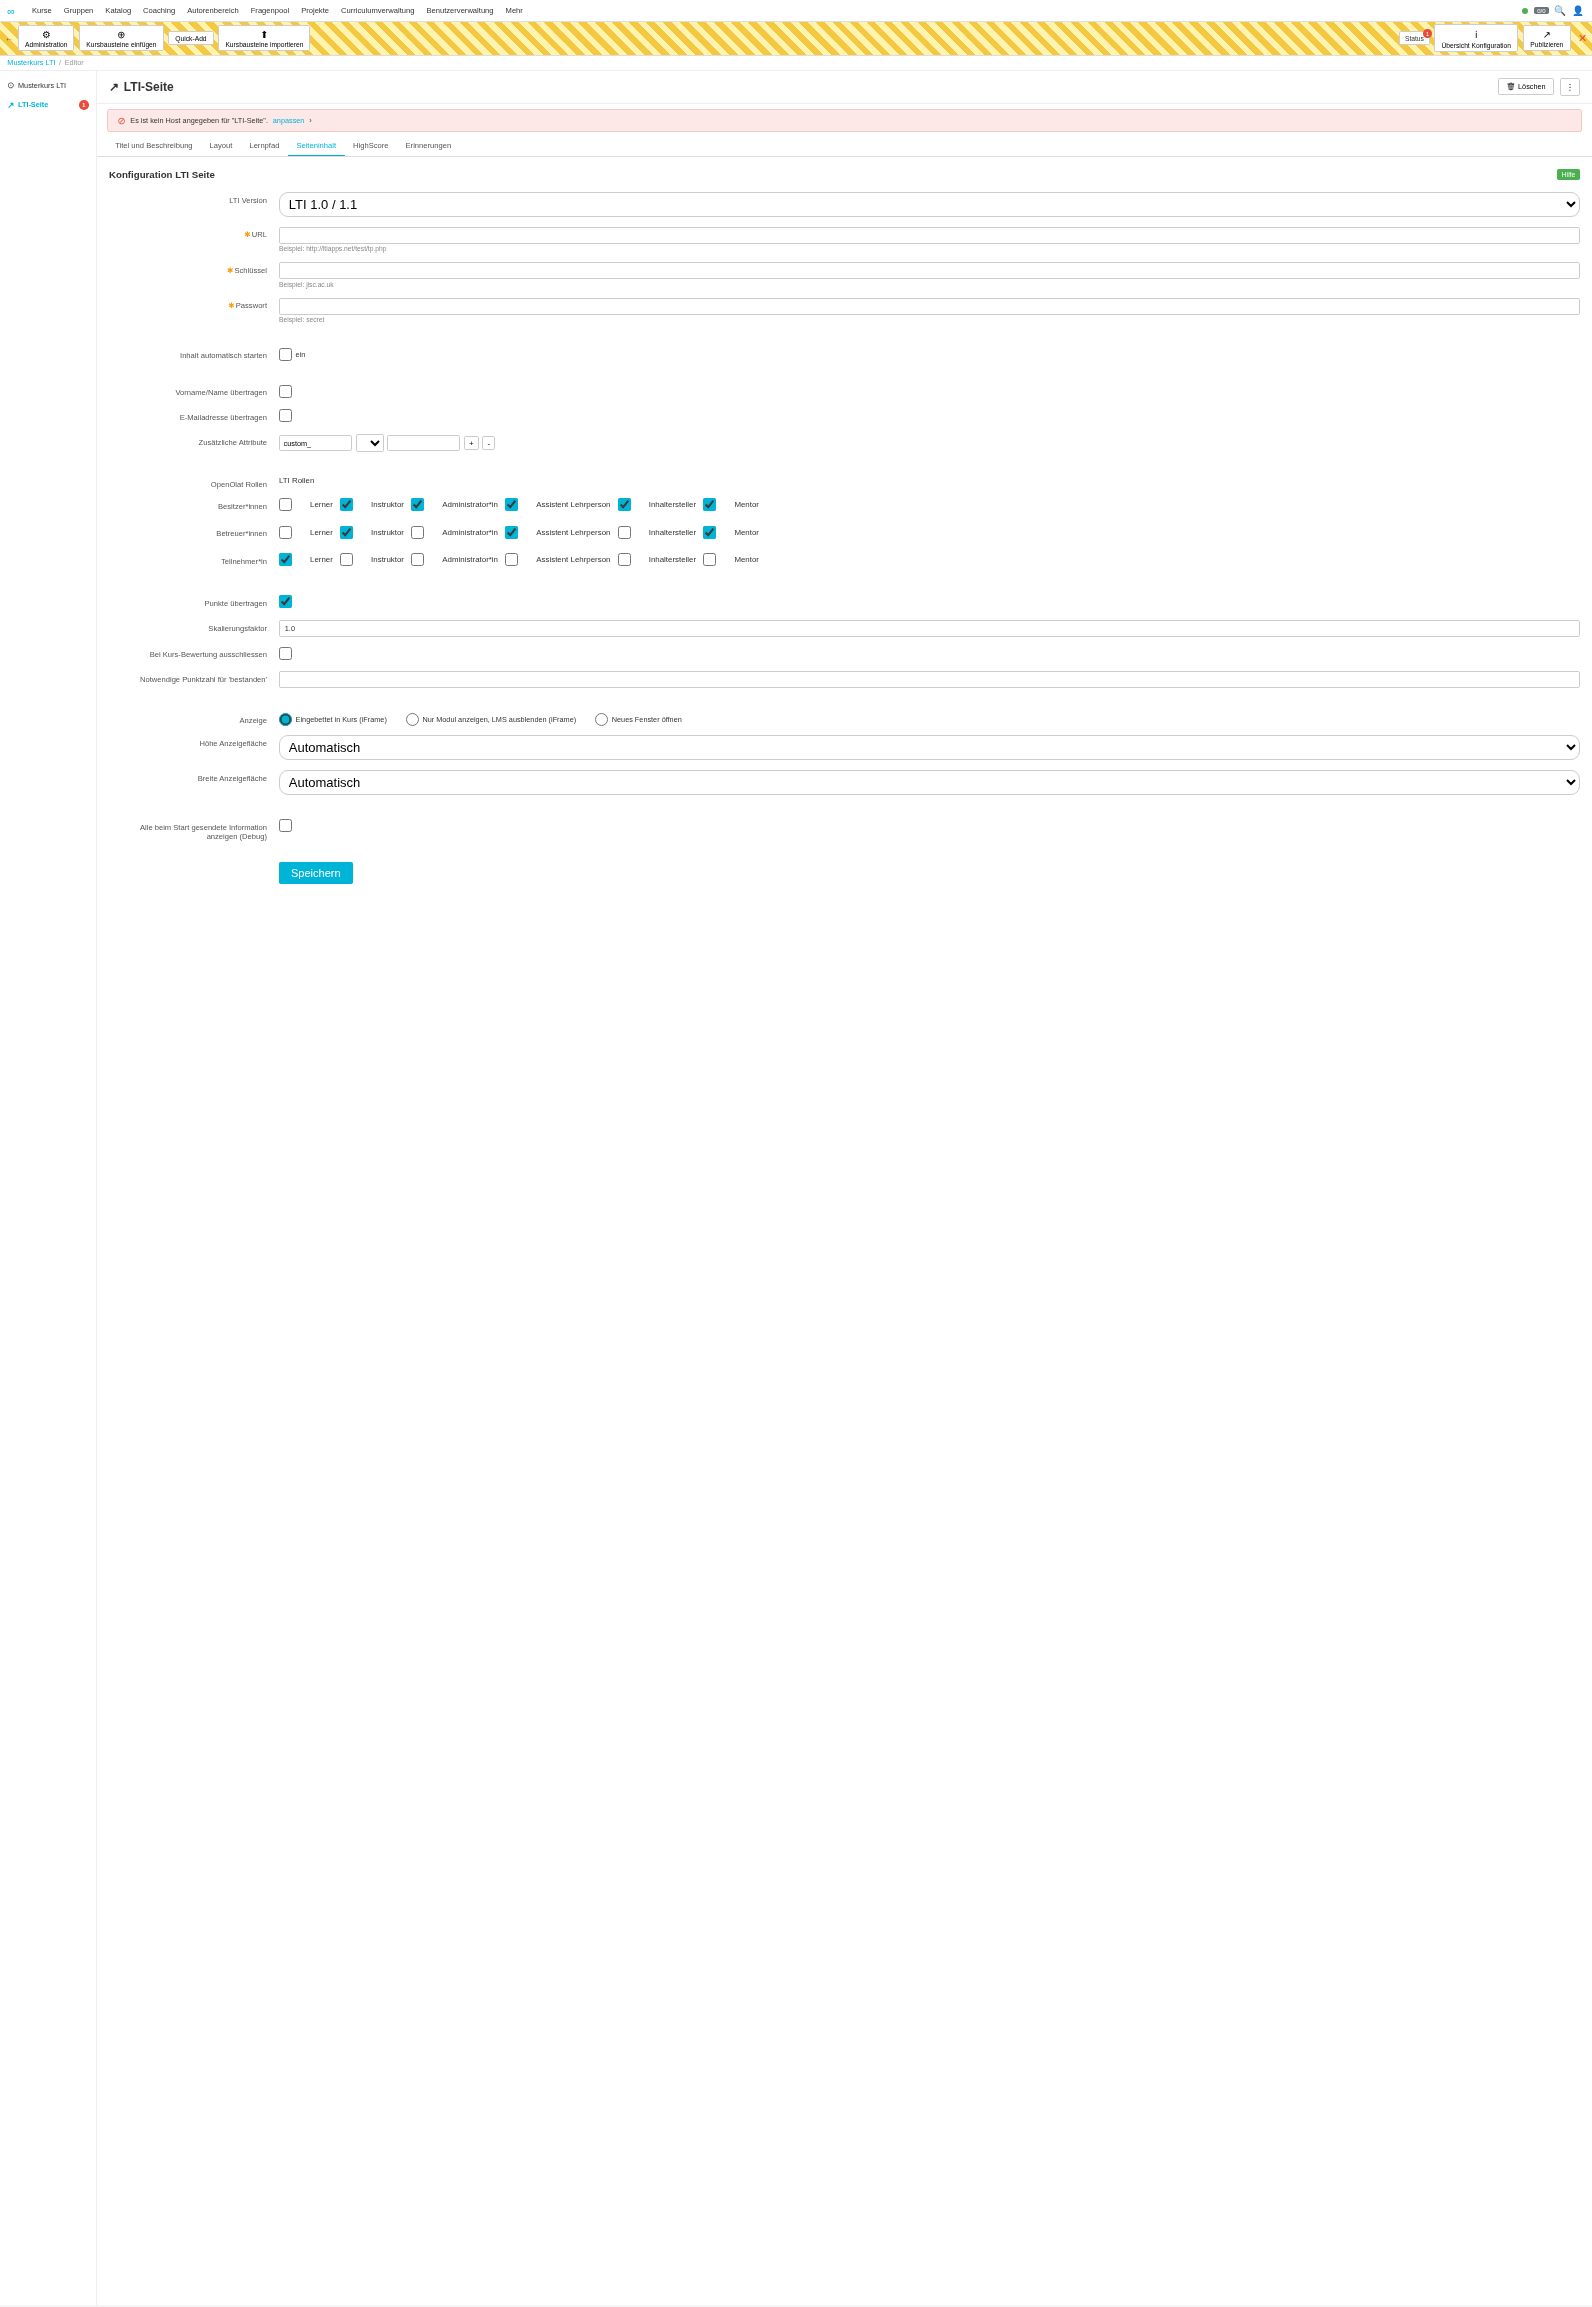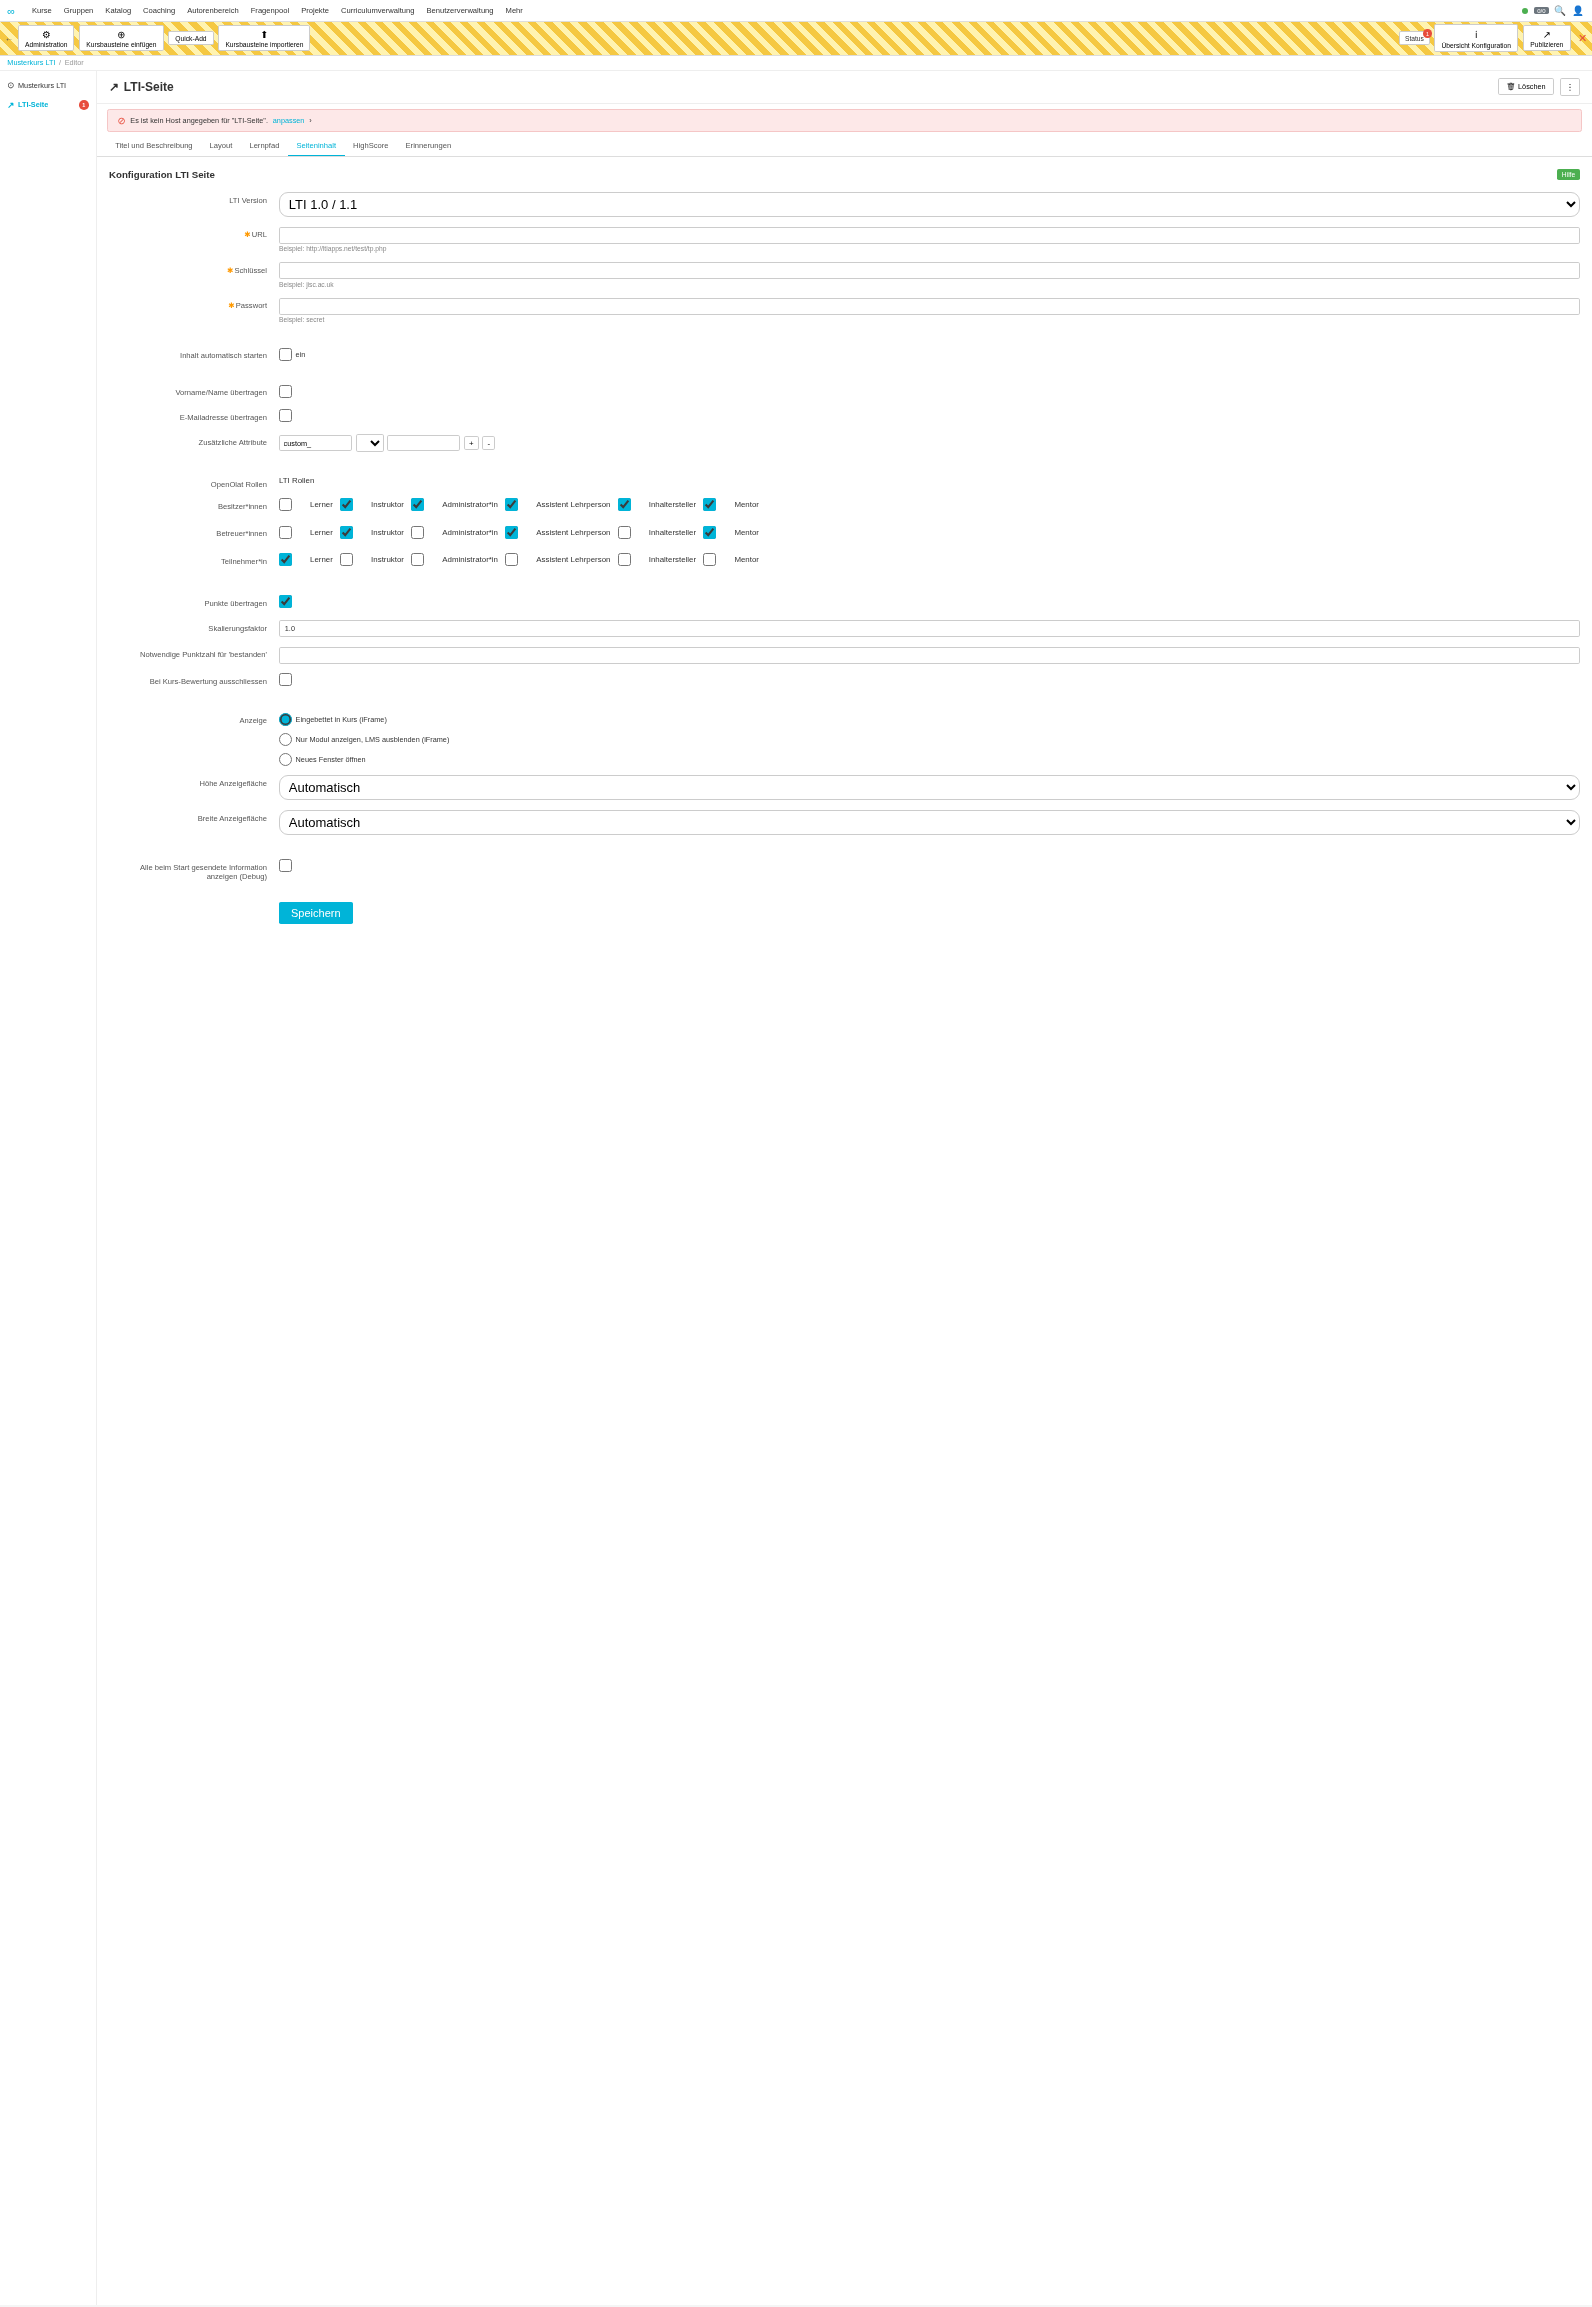--- a/index.html
+++ b/index.html
@@ -277,21 +277,21 @@
       cursor: pointer;
     }
 
     
     .checkbox-row {
       display: flex;
       align-items: center;
       gap: 3.6px;
       font-size: 7.3px;
     }
-    .radio-group { display: flex; flex-direction: column; gap: 7px; }
+    .radio-group { display: flex; flex-direction: row; gap: 19px; }
     .radio-row { display: flex; align-items: center; gap: 3.6px; font-size: 7.3px; }
     .roles-row {
       display: flex;
       align-items: center;
       gap: 7.3px;
       margin-bottom: 4.8px;
     }
     .role-check { display: flex; align-items: center; gap: 18px; }
 
     
@@ -627,30 +627,30 @@
       </div>
 
       <div class="form-row">
         <div class="form-label">Skalierungsfaktor</div>
         <div class="form-control-wrap">
           <input type="text" class="form-input" value="1.0" style="">
         </div>
       </div>
 
       <div class="form-row">
+        <div class="form-label">Bei Kurs-Bewertung ausschliessen</div>
+        <div class="form-control-wrap">
+          <input type="checkbox" style="">
+        </div>
+      </div>
+
+      <div class="form-row">
         <div class="form-label">Notwendige Punktzahl für 'bestanden'</div>
         <div class="form-control-wrap">
           <input type="text" class="form-input" style="">
-        </div>
-      </div>
-
-      <div class="form-row">
-        <div class="form-label">Bei Kurs-Bewertung ausschliessen</div>
-        <div class="form-control-wrap">
-          <input type="checkbox" style="">
         </div>
       </div>
 
       <div class="divider-space"></div>
 
       <div class="form-row">
         <div class="form-label">Anzeige</div>
         <div class="form-control-wrap">
           <div class="radio-group">
             <label class="radio-row">

